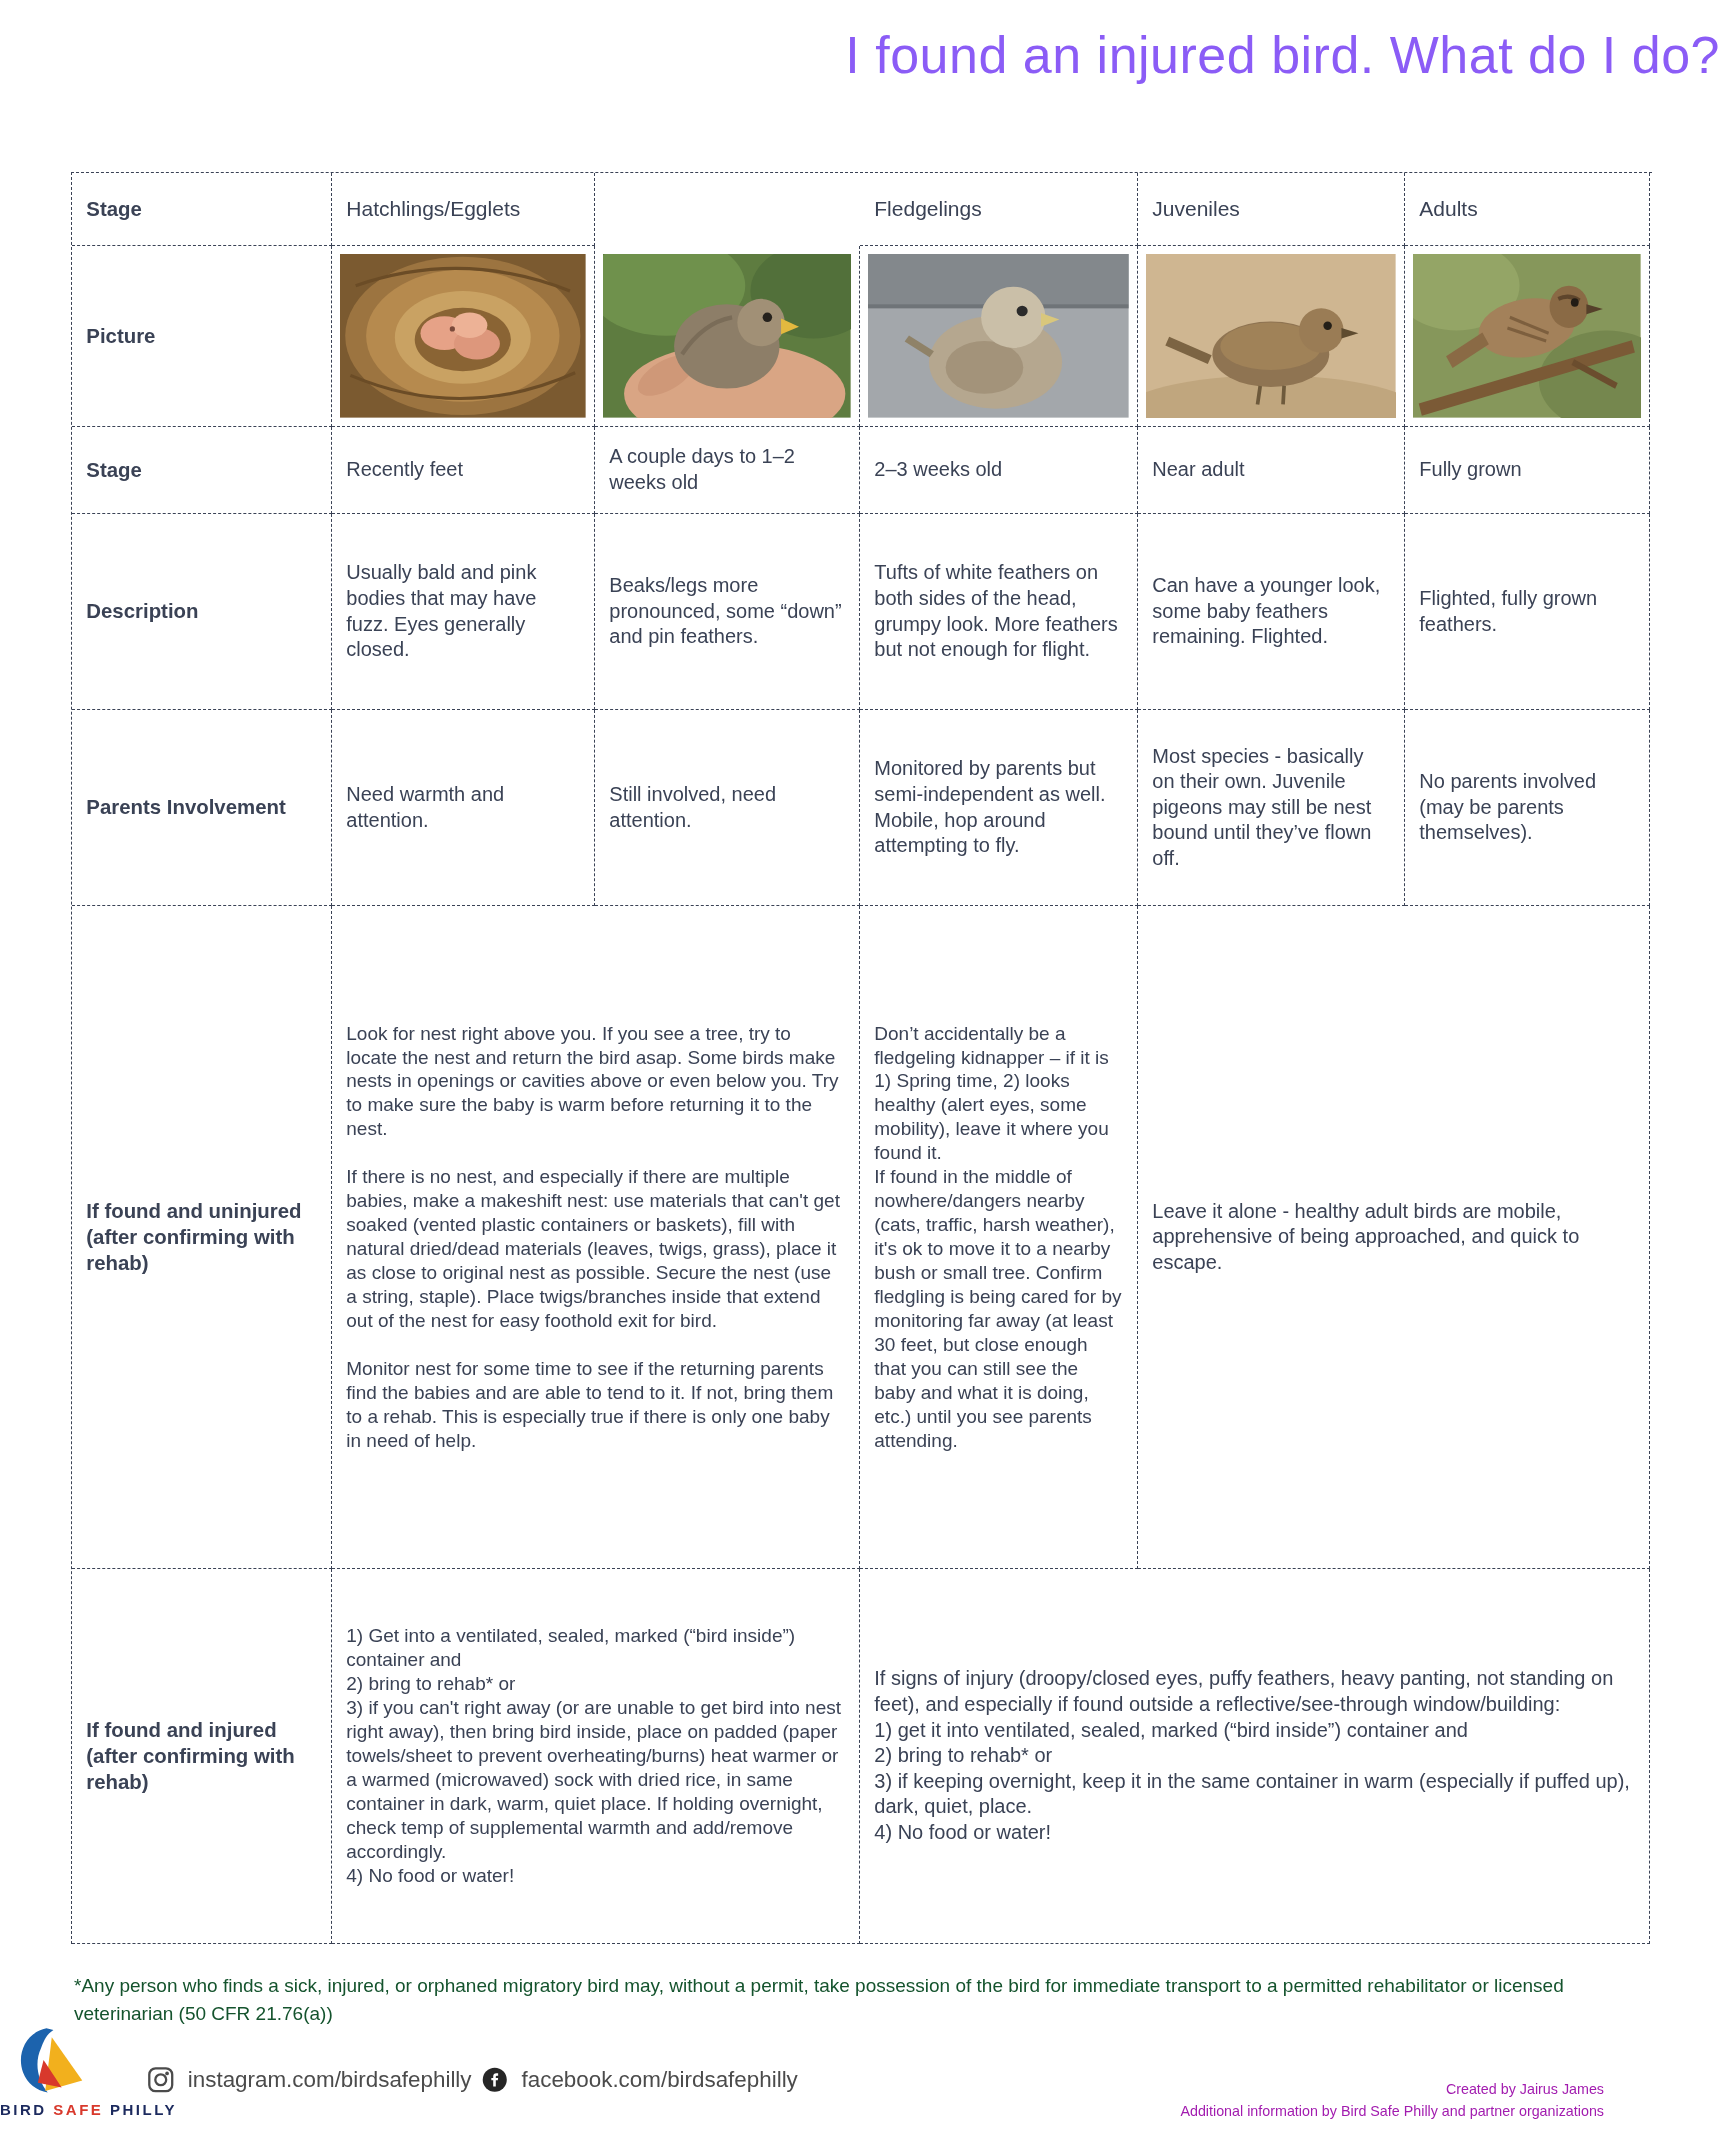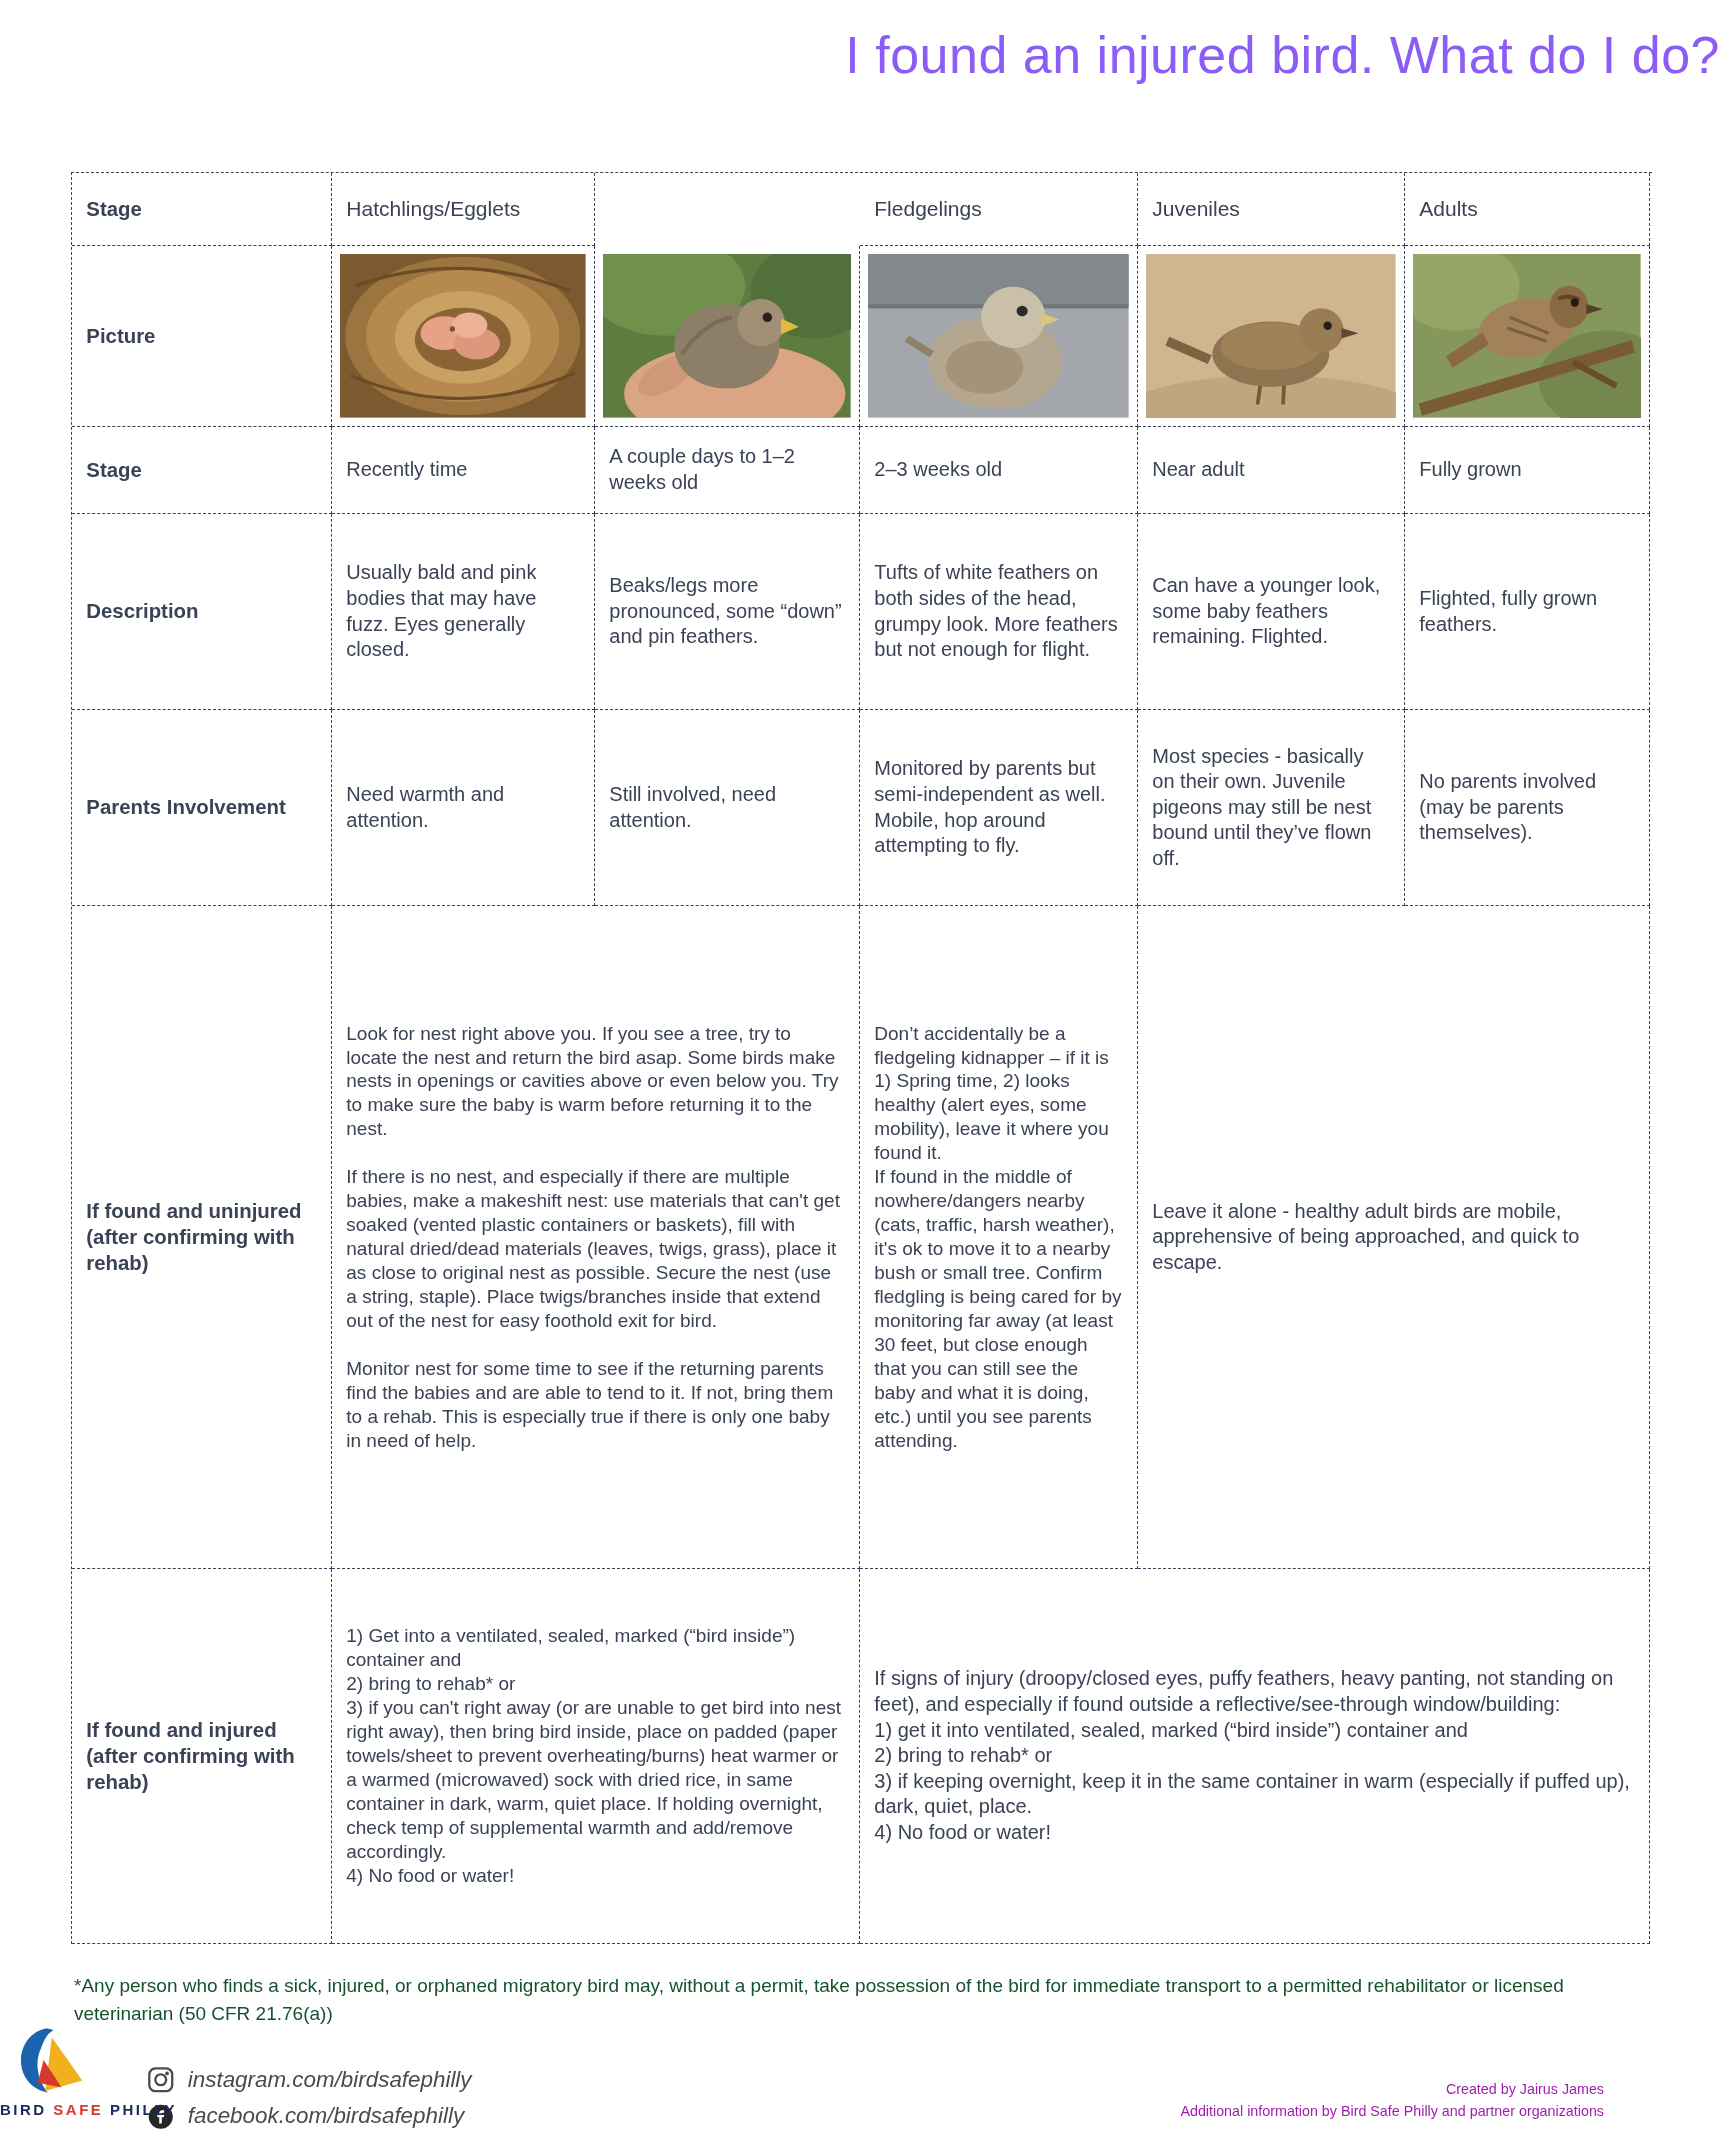--- a/index.html
+++ b/index.html
@@ -35,21 +35,21 @@
   .cell.pic { padding: 8.2px; }
   .pre { white-space: pre-line; }
   .photo { width: 100%; height: 100%; }
   .photo svg { display: block; width: 100%; height: 100%; }
 
   .footnote {
     position: absolute; left: 74px; top: 1972px; width: 1575px;
     font-size: 19px; line-height: 1.45; color: #14532d;
   }
 
-  .socials { position: absolute; left: 147px; top: 2066px; display: flex; flex-direction: column; gap: 9.2px; font-style: italic; }
+  .socials { position: absolute; left: 147px; top: 2066px; display: flex; gap: 9.2px; }
   .social-row { display: flex; align-items: center; gap: 13.3px; font-size: 22.4px; color: #4b4b4b; }
   .social-row svg { width: 27.5px; height: 27.5px; display: block; }
 
   .logo-block {
     position: absolute; left: 0; top: 2025px; width: 100%;
     display: flex; flex-direction: column; align-items: flex-start; gap: 6.1px;
     pointer-events: none;
   }
   .logo-block svg { display: block; }
   .logo-text { font-size: 15px; font-weight: bold; letter-spacing: 2.5px; }
@@ -153,21 +153,21 @@
           <circle cx="322" cy="100" r="40" fill="#8a6a45"></circle>
           <path d="M300,85 Q322,75 344,88" stroke="#5e452c" stroke-width="8" fill="none"></path>
           <polygon points="358,95 392,104 358,114" fill="#55402a"></polygon>
           <circle cx="334" cy="92" r="8" fill="#221c15"></circle>
           <path d="M200,120 L280,150 M195,140 L275,165" stroke="#7d5f3e" stroke-width="6"></path>
         </svg>
       </div>
     </div>
 
     <div class="cell label" style="grid-row:3;grid-column:1">Stage</div>
-    <div class="cell" style="grid-row:3;grid-column:2">Recently time</div>
+    <div class="cell" style="grid-row:3;grid-column:2">Recently feet</div>
     <div class="cell" style="grid-row:3;grid-column:3">A couple days to 1–2 weeks old</div>
     <div class="cell" style="grid-row:3;grid-column:4">2–3 weeks old</div>
     <div class="cell" style="grid-row:3;grid-column:5">Near adult</div>
     <div class="cell" style="grid-row:3;grid-column:6">Fully grown</div>
 
     <div class="cell label" style="grid-row:4;grid-column:1">Description</div>
     <div class="cell" style="grid-row:4;grid-column:2">Usually bald and pink bodies that may have fuzz. Eyes generally closed.</div>
     <div class="cell" style="grid-row:4;grid-column:3">Beaks/legs more pronounced, some “down” and pin feathers.</div>
     <div class="cell" style="grid-row:4;grid-column:4">Tufts of white feathers on both sides of the head, grumpy look. More feathers but not enough for flight.</div>
     <div class="cell" style="grid-row:4;grid-column:5">Can have a younger look, some baby feathers remaining. Flighted.</div>

